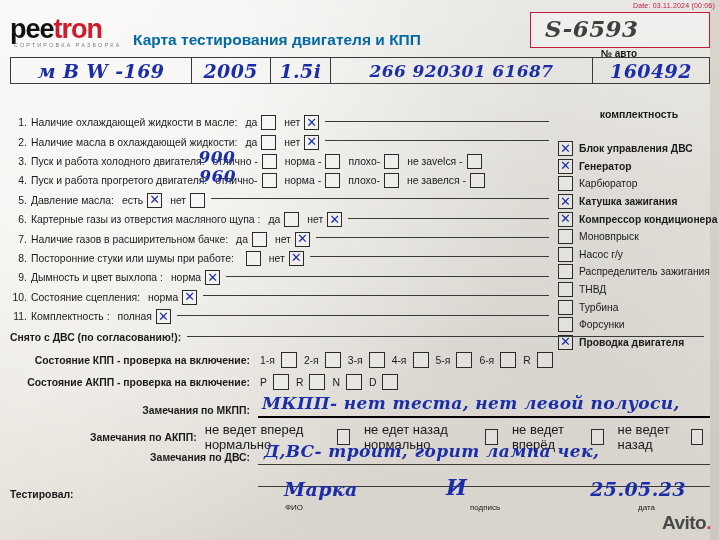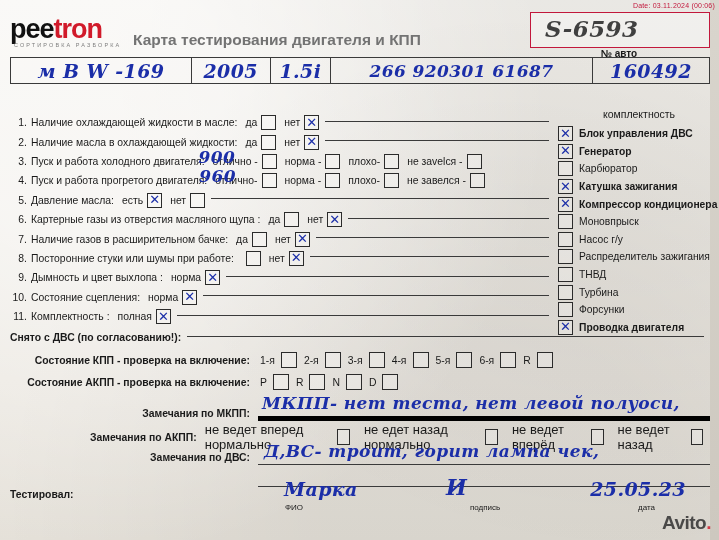--- a/index.html
+++ b/index.html
@@ -38,21 +38,21 @@
   }
   .logo .accent{color:#d11a2a;}
   .logo-sub{
     position:absolute;left:14px;top:42px;
     font-size:5.5px;letter-spacing:2.1px;color:#7e7e7e;
     font-family:"Liberation Sans", sans-serif;
   }
   
   .title{
     position:absolute;left:133px;top:31px;
-    font-size:15.5px;font-weight:700;color:#737373;
+    font-size:15.5px;font-weight:700;color:#0369a1;
   }
   
   .hw{
     font-family:"DejaVu Serif", serif;
     color:#1b2ea8;
     font-style:italic;
     font-weight:700;
     letter-spacing:.4px;
   }
   
@@ -83,21 +83,21 @@
   .body{
     position:absolute;left:10px;top:113px;width:700px;height:215px;
   }
   .left{
     position:absolute;left:0;top:0;width:545px;
   }
   .right{
     position:absolute;left:548px;top:-5px;width:162px;
   }
   .right .rhead{
-    font-size:10.5px;font-weight:400;text-align:center;margin-bottom:5px;
+    font-size:10.5px;font-weight:700;text-align:center;margin-bottom:20px;
   }
   .ritem{
     display:flex;align-items:center;height:17.6px;font-size:10.3px;
   }
   .ritem .cb{margin-right:6px;}
   .ritem.bold span{font-weight:700;}
   .cb{
     width:13px;height:13px;border:1.3px solid #2b2b2b;
     background:rgba(255,255,255,.25);
     display:inline-block;position:relative;flex:none;
@@ -451,21 +451,21 @@
       </span>
     <span class="gear">
         <span class="g">D</span>
         <span class="sm-box"></span>
       </span>
   </span>
 </div>
 
 <div class="sect" style="top:396px;display:flex;align-items:flex-end">
   <span style="width:240px;text-align:right;font-weight:700;padding-bottom:2px">Замечания по МКПП:</span>
-  <span style="flex:1;position:relative;border-bottom:5px solid #000000;height:20px;margin-left:8px">
+  <span style="flex:1;position:relative;border-bottom:2px solid #000000;height:20px;margin-left:8px">
     <span class="hw" style="position:absolute;left:4px;top:-3px;font-size:17px;white-space:nowrap">МКПП- нет теста, нет левой полуоси,</span>
   </span>
 </div>
 
 <div class="sect" style="top:422px;display:flex;align-items:center">
   <span style="width:240px;text-align:right;font-weight:700">Замечания по АКПП:</span>
   <span style="display:flex;align-items:center;margin-left:8px;font-size:13px">
     <span class="gear" style="margin-right:10px">
         <span class="g">не ведет вперед нормально</span>
         <span class="sm-box"></span>

